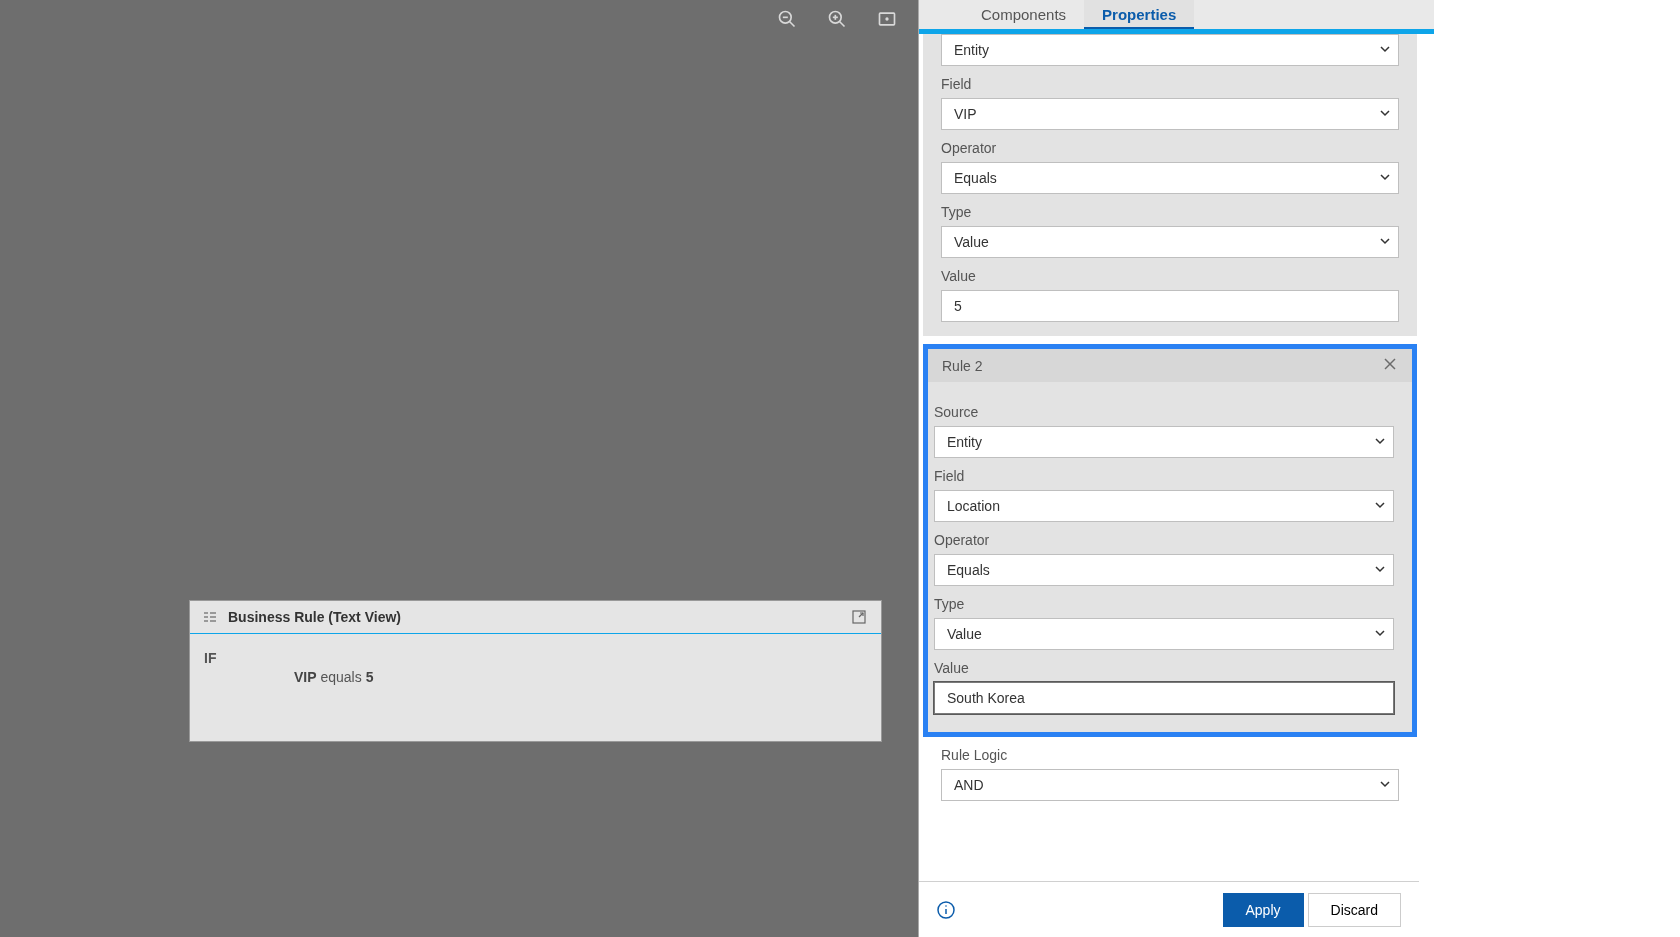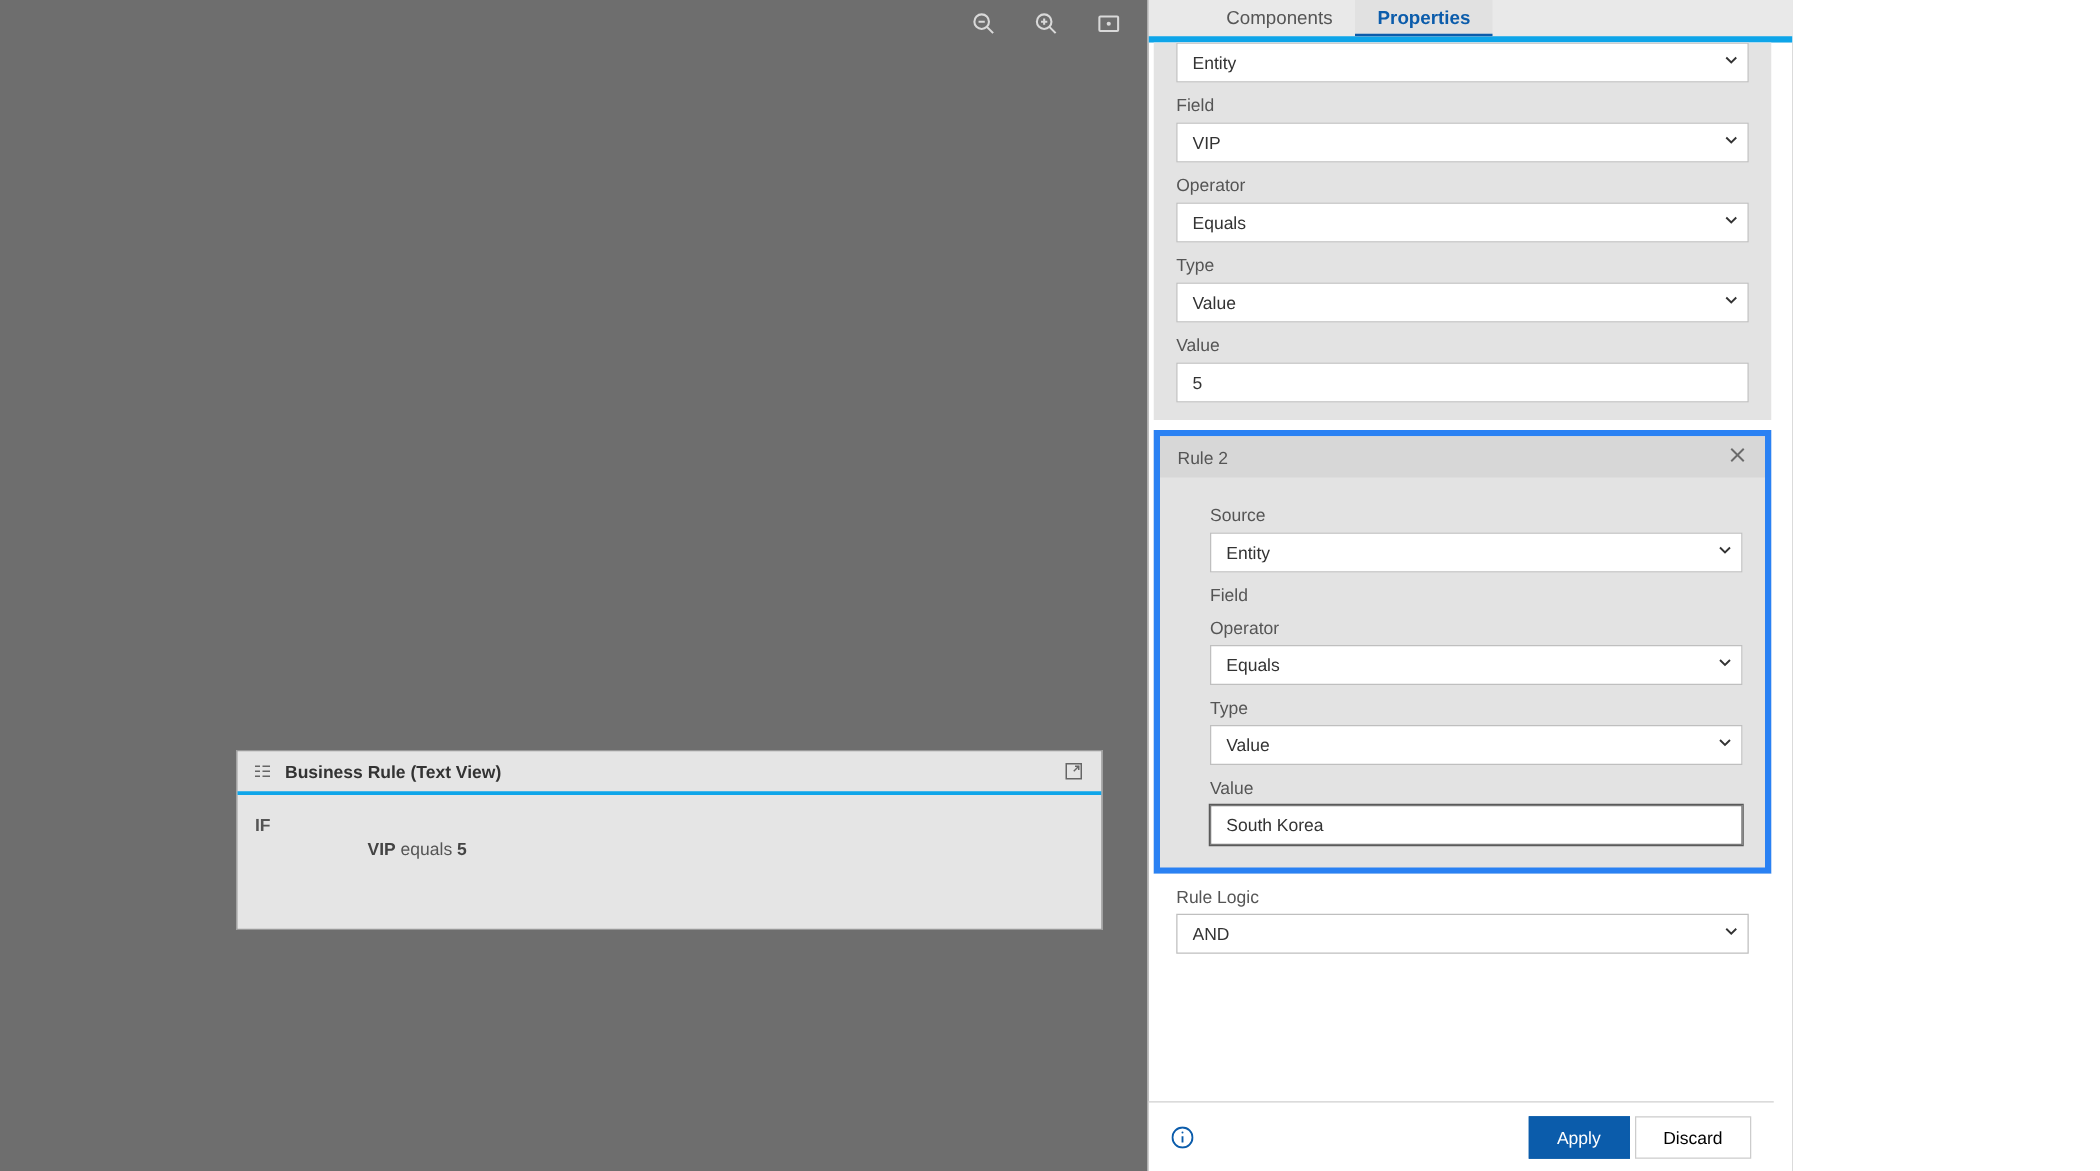--- a/index.html
+++ b/index.html
@@ -54,21 +54,21 @@
       top: 600px;
       width: 693px;
       background: #e5e5e5;
       border: 1px solid #999;
     }
     
     .text-view-header {
       display: flex;
       align-items: center;
       padding: 8px 12px;
-      border-bottom: 3px solid #0ea5e9;
+      border-bottom: 1px solid #0ea5e9;
       position: relative;
     }
     
     .text-view-icon {
       width: 16px;
       height: 16px;
       margin-right: 10px;
       color: #666;
     }
     
@@ -237,22 +237,21 @@
     }
     
     .rule2-close {
       cursor: pointer;
       color: #6b6b6b;
       font-size: 18px;
       line-height: 1;
     }
     
     .rule2-body {
-      padding: 12px 18px 18px 20px;
-      margin-left: 20px;
+      padding: 12px 18px 18px 6px;
     }
     
     
     .rule-logic-area {
       padding: 10px 18px 22px 18px;
       background: #ffffff;
     }
     
     
     .action-bar {
@@ -478,20 +477,28 @@
                 <span class="dropdown-arrow">
                   <svg width="12" height="12" viewBox="0 0 12 12">
                       <polyline points="2,4 6,8 10,4" fill="none" stroke="currentColor" stroke-width="1.5"></polyline>
                     </svg>
                 </span>
               </div>
             </div>
 
             <div class="field-group">
               <label class="field-label">Field</label>
+              <div class="dropdown">
+                <input class="dropdown-select" readonly="" value="Location" style="">
+                <span class="dropdown-arrow">
+                  <svg width="12" height="12" viewBox="0 0 12 12">
+                      <polyline points="2,4 6,8 10,4" fill="none" stroke="currentColor" stroke-width="1.5"></polyline>
+                    </svg>
+                </span>
+              </div>
             </div>
 
             <div class="field-group">
               <label class="field-label">Operator</label>
               <div class="dropdown">
                 <input class="dropdown-select" readonly="" value="Equals" style="">
                 <span class="dropdown-arrow">
                   <svg width="12" height="12" viewBox="0 0 12 12">
                       <polyline points="2,4 6,8 10,4" fill="none" stroke="currentColor" stroke-width="1.5"></polyline>
                     </svg>

